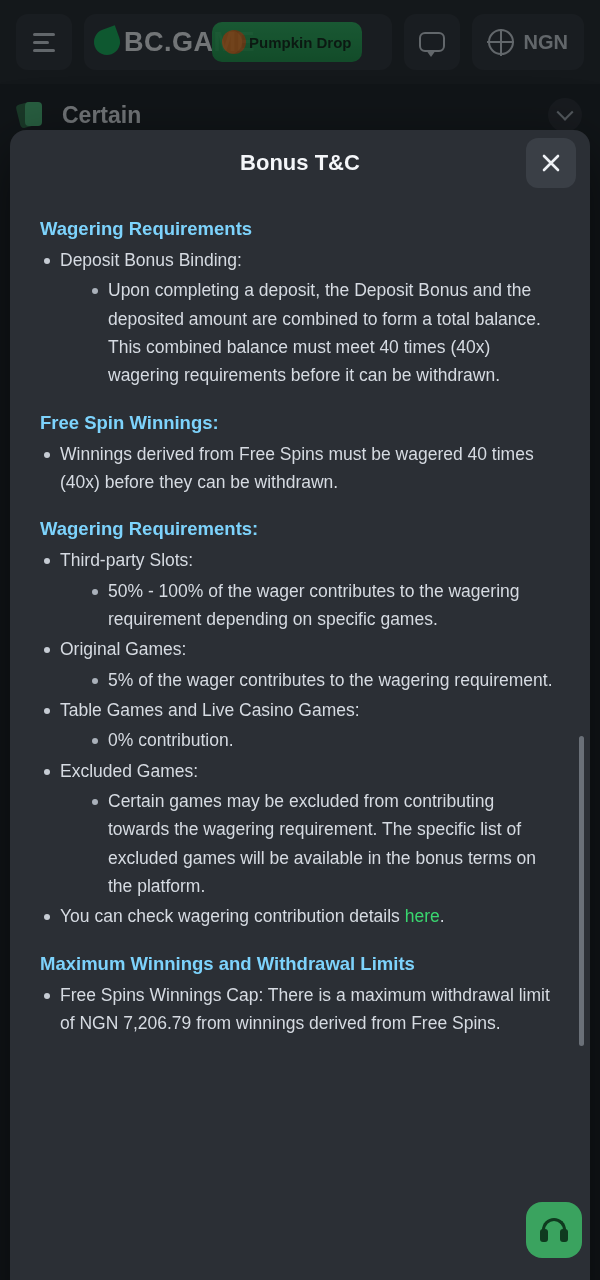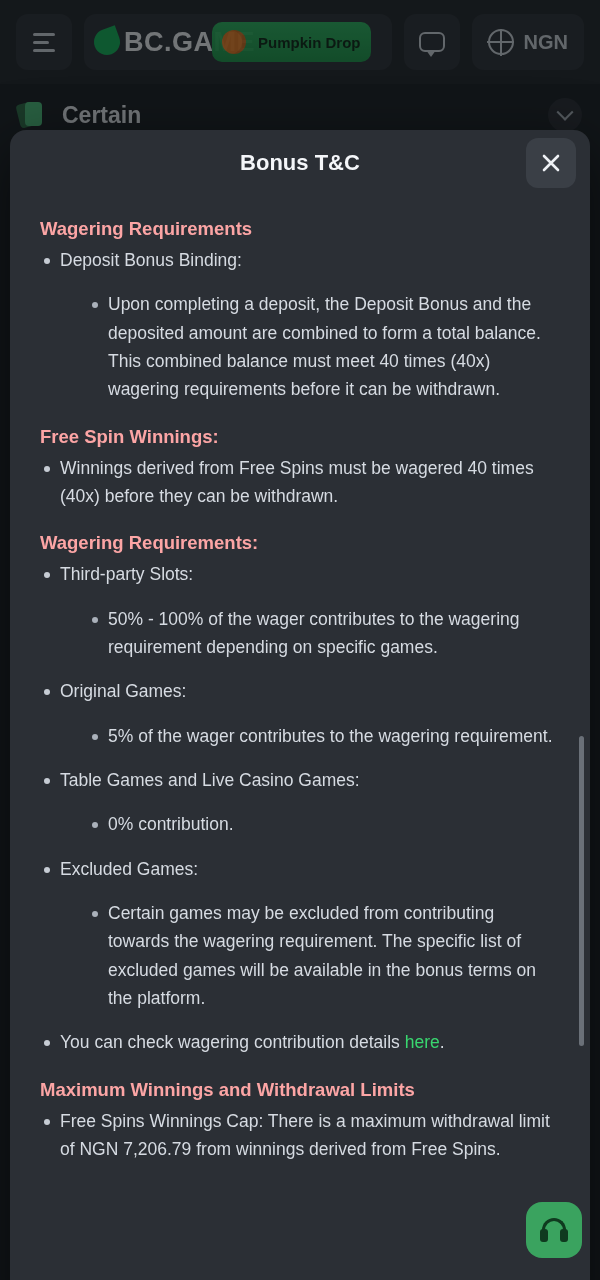--- a/index.html
+++ b/index.html
@@ -61,21 +61,21 @@
     background: #14b45a;
     border-radius: 50% 0 50% 50%;
     transform: rotate(-20deg);
     flex: 0 0 auto;
   }
   .promo-pill {
     position: absolute; left: 128px; top: 8px;
     height: 40px; min-width: 140px;
     border-radius: 10px;
     background: linear-gradient(180deg,#2fbd62,#1f9f4d);
-    display: flex; align-items: center; gap: 12px;
+    display: flex; align-items: center; gap: 3px;
     padding: 0 10px;
     color: #0e2a16; font-weight: 700; font-size: 15px;
     opacity: .95;
   }
   .pumpkin {
     width: 24px; height: 24px; border-radius: 50%;
     background: #f08023;
     box-shadow: inset -4px 0 0 rgba(0,0,0,.12);
     flex: 0 0 auto;
   }
@@ -239,21 +239,21 @@
   .modal-body {
     position: relative;
     flex: 1 1 auto;
     padding: 4px 30px 20px 30px;
     overflow: hidden;
     color: #d6dbe2;
     font-size: 17.5px;
     line-height: 1.62;
   }
   .sec-head {
-    color: #fca5a5;
+    color: #7dd3fc;
     font-weight: 700;
     font-size: 18.5px;
     margin: 18px 0 2px 0;
   }
   .sec-head.first { margin-top: 14px; }
   ul { list-style: none; margin: 0; padding: 0; }
   li.l1 {
     position: relative;
     padding-left: 20px;
     margin: 2px 0;
@@ -261,21 +261,21 @@
   li.l1:before {
     content: "";
     position: absolute; left: 4px; top: 12px;
     width: 6px; height: 6px; border-radius: 50%;
     background: #c6ccd4;
   }
   ul.l2 { margin: 0 0 0 28px; }
   li.l2 {
     position: relative;
     padding-left: 20px;
-    margin: 16px 0;
+    margin: 2px 0;
   }
   li.l2:before {
     content: "";
     position: absolute; left: 4px; top: 12px;
     width: 6px; height: 6px; border-radius: 50%;
     background: #aab1ba;
   }
   .link { color: #39d66f; text-decoration: none; }
 
   .scrollbar {

